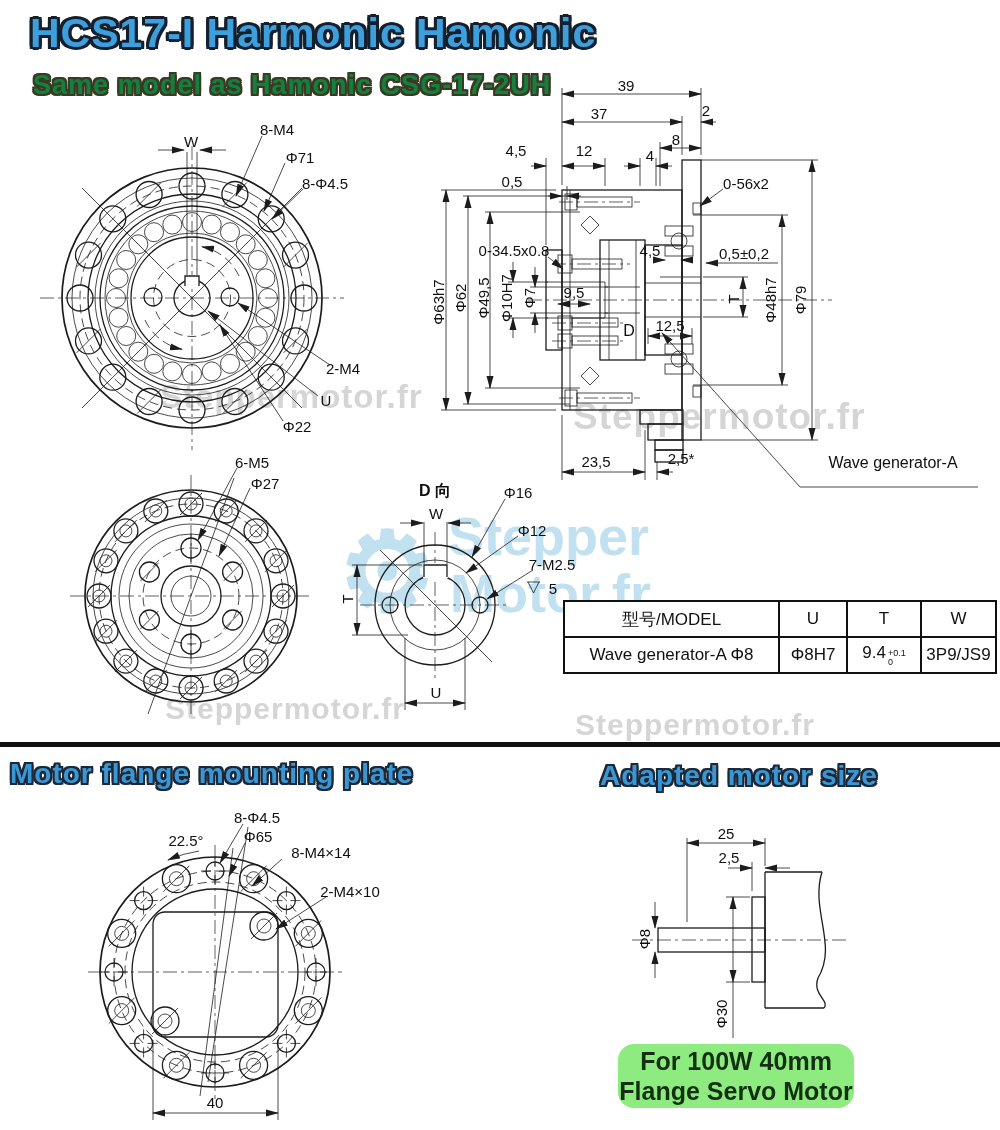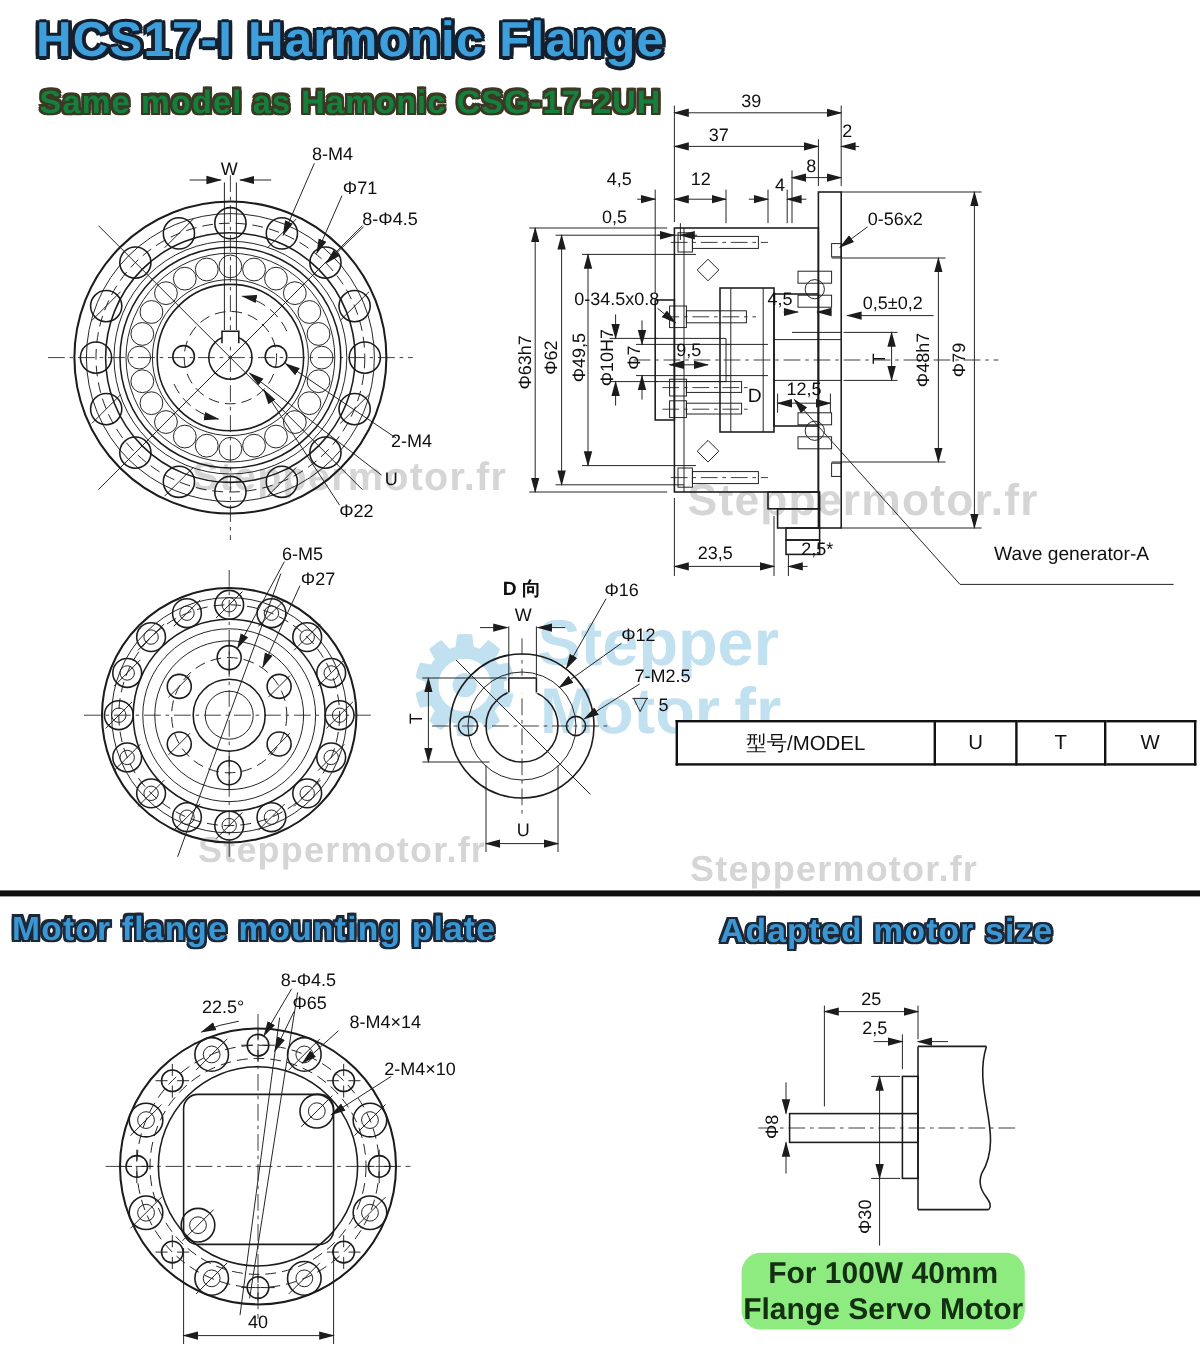--- a/index.html
+++ b/index.html
@@ -53,21 +53,21 @@
 <div id="page">
 
   <div class="wm" style="left:160px;top:378px;font-size:33px;">Steppermotor.fr</div>
   <div class="wm" style="left:573px;top:396px;font-size:37px;">Steppermotor.fr</div>
   <div class="wm" style="left:165px;top:692px;font-size:30px;">Steppermotor.fr</div>
   <div class="wm" style="left:575px;top:708px;font-size:30px;">Steppermotor.fr</div>
   <div class="wm-blue" style="left:338px;top:508px;font-size:110px;">⚙</div>
   <div class="wm-blue" style="left:448px;top:505px;font-size:54px;">Stepper</div>
   <div class="wm-blue" style="left:450px;top:562px;font-size:54px;">Motor.fr</div>
 
-  <div class="big-title">HCS17-I Harmonic Flange</div>
+  <div class="big-title">HCS17-I Harmonic Hamonic</div>
   <div class="sub-title">Same model as Hamonic CSG-17-2UH</div>
 
   <svg id="draw" width="1000" height="1130" viewBox="0 0 1000 1130">
     <defs>
       <marker id="ae" markerWidth="13" markerHeight="9" refX="12" refY="4.5" orient="auto" markerUnits="userSpaceOnUse">
         <path d="M0,1 L13,4.5 L0,8 z" fill="#1c1c1c"></path>
       </marker>
       <marker id="as" markerWidth="13" markerHeight="9" refX="1" refY="4.5" orient="auto" markerUnits="userSpaceOnUse">
         <path d="M13,1 L0,4.5 L13,8 z" fill="#1c1c1c"></path>
       </marker>
@@ -509,20 +509,29 @@
   <div class="lbl rot" style="left:721px;top:1014px;">Φ30</div>
 
   <table id="spec">
     <tbody>
         <tr>
       <td class="c-model">型号/MODEL</td>
       <td class="c-u">U</td>
       <td class="c-t">T</td>
       <td class="c-w">W</td>
     </tr>
+    <tr>
+      <td>Wave generator-A Φ8</td>
+      <td>Φ8H7</td>
+      <td><span>9.4</span><span class="tol">
+              <span>+0.1</span>
+              <span>0</span>
+            </span></td>
+      <td>3P9/JS9</td>
+    </tr>
   </tbody>
     </table>
 
   <div id="divider"></div>
   <div class="section-heading" id="heading-motor">Adapted motor size</div>
   <div class="section-heading" id="heading-mount">Motor flange mounting plate</div>
 
   <div id="badge">
     <span>For 100W 40mm</span>
     <span>Flange Servo Motor</span>

